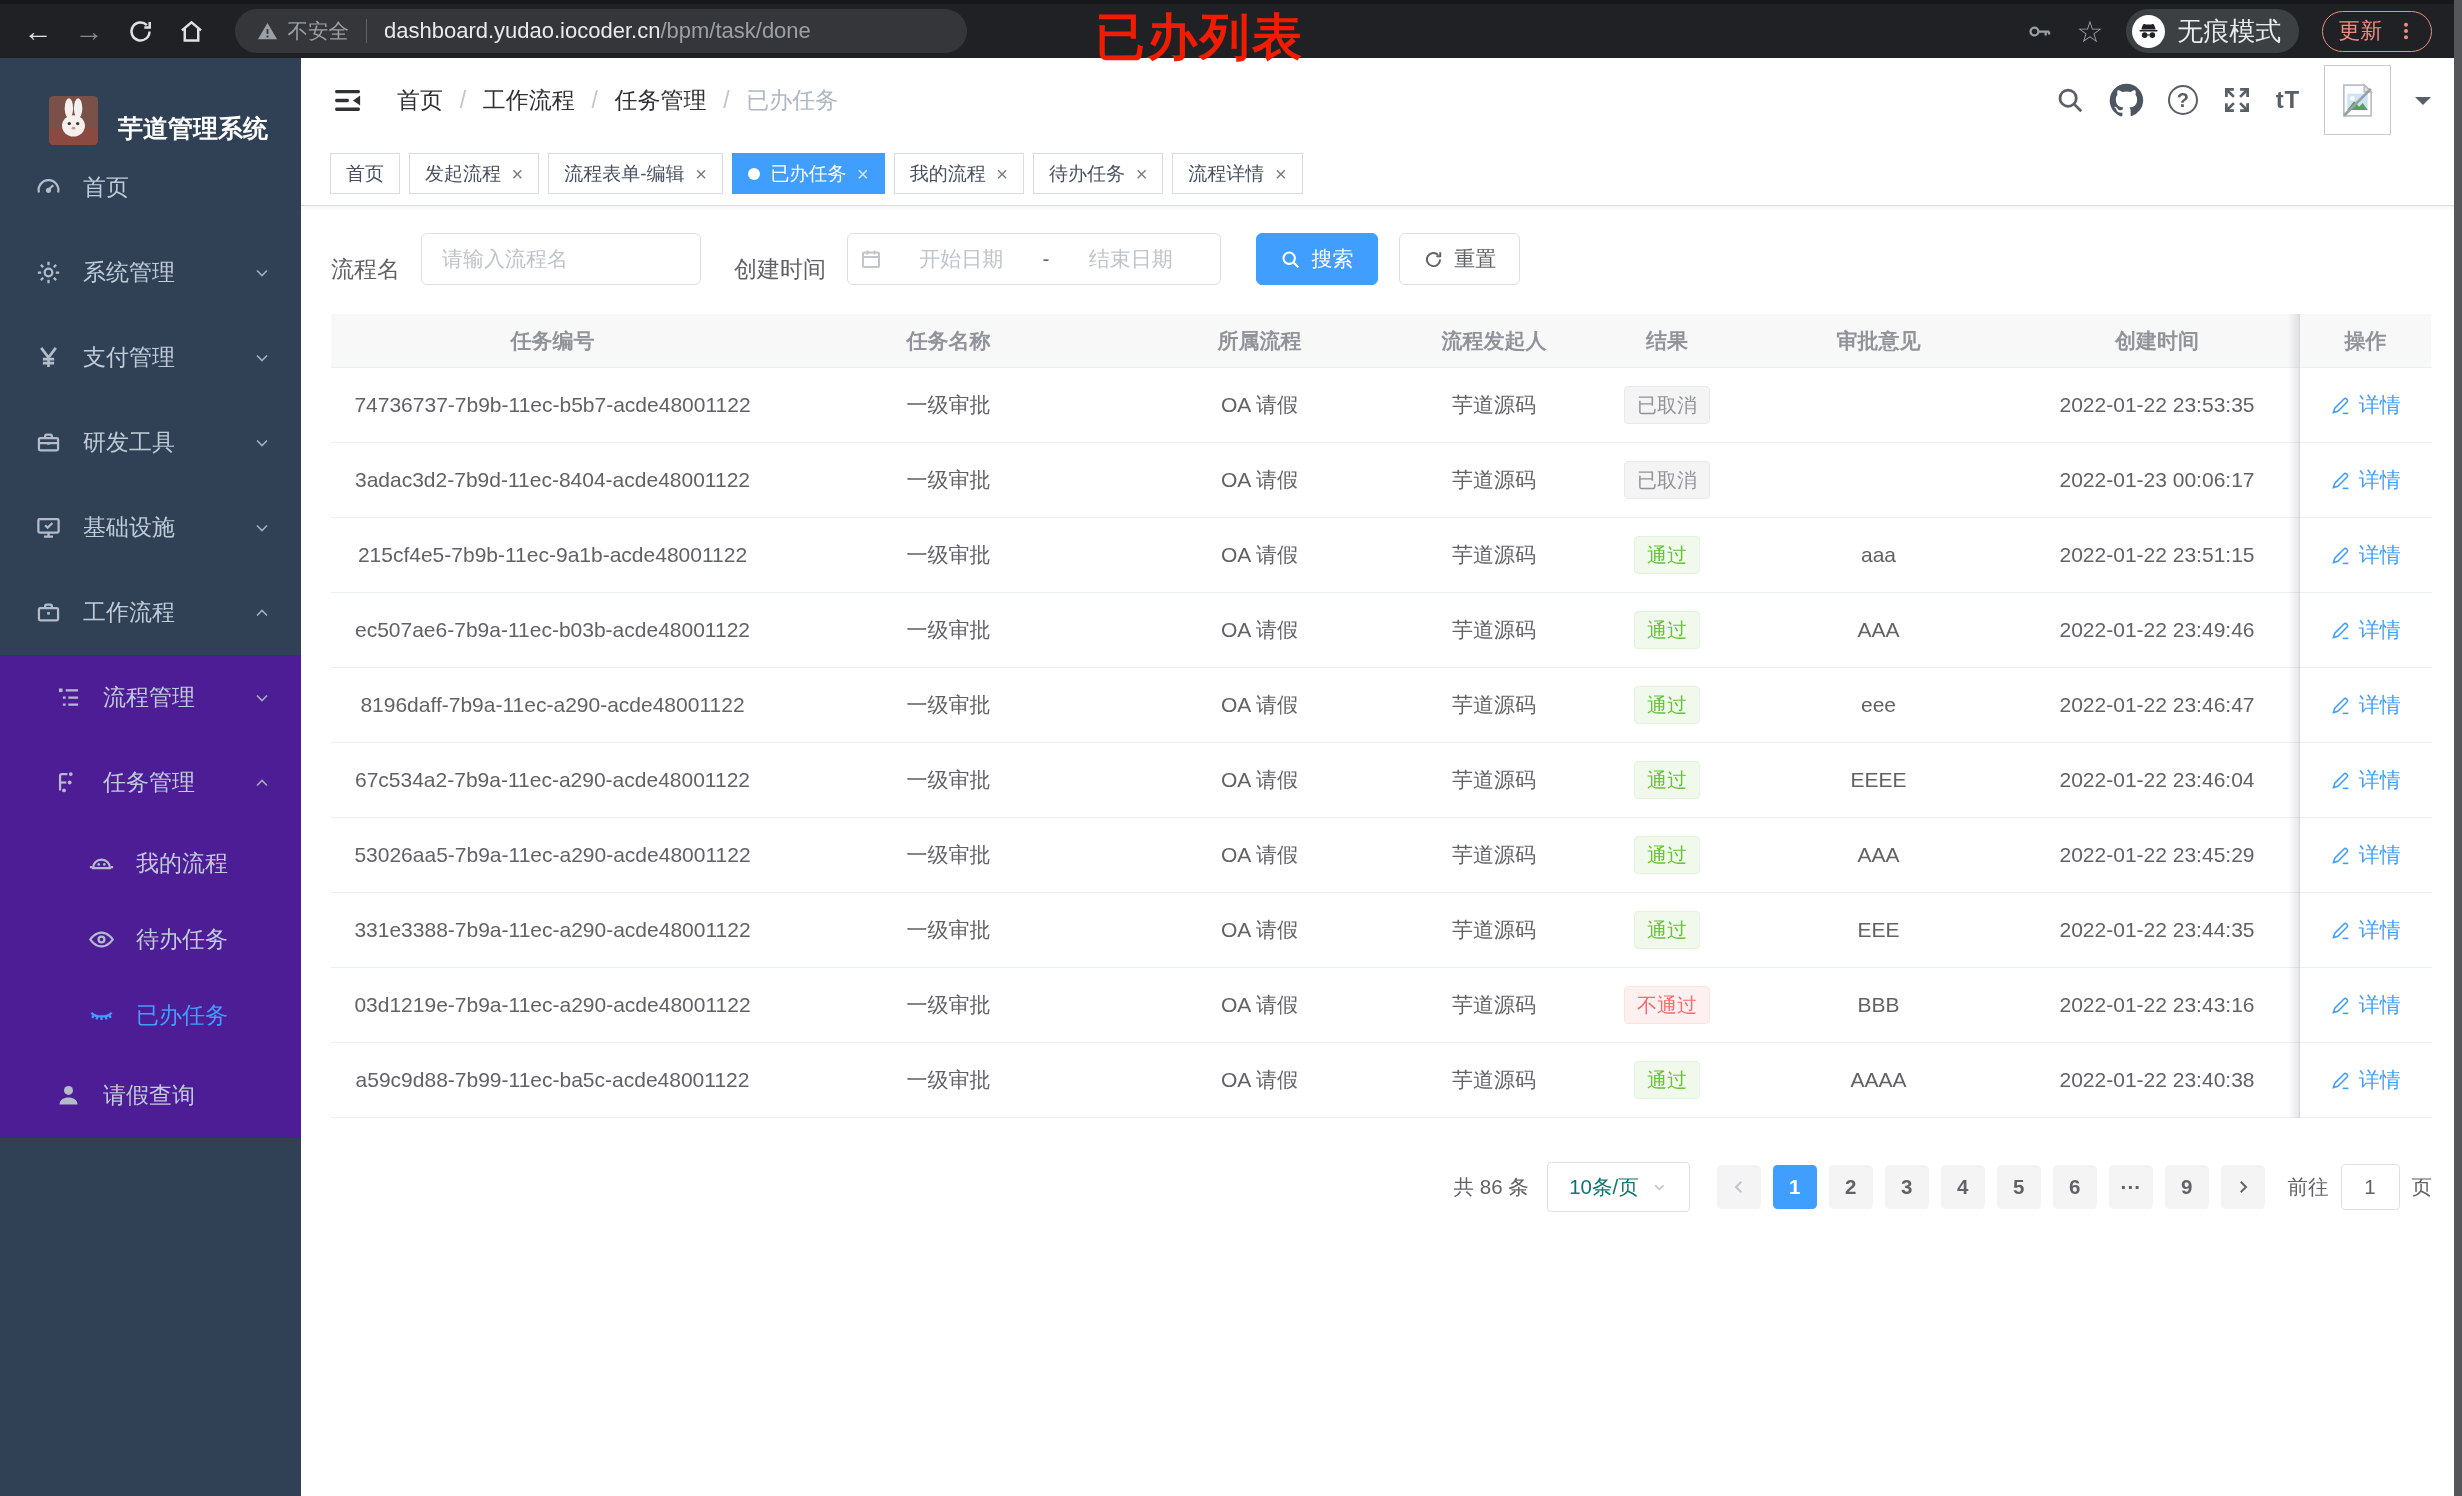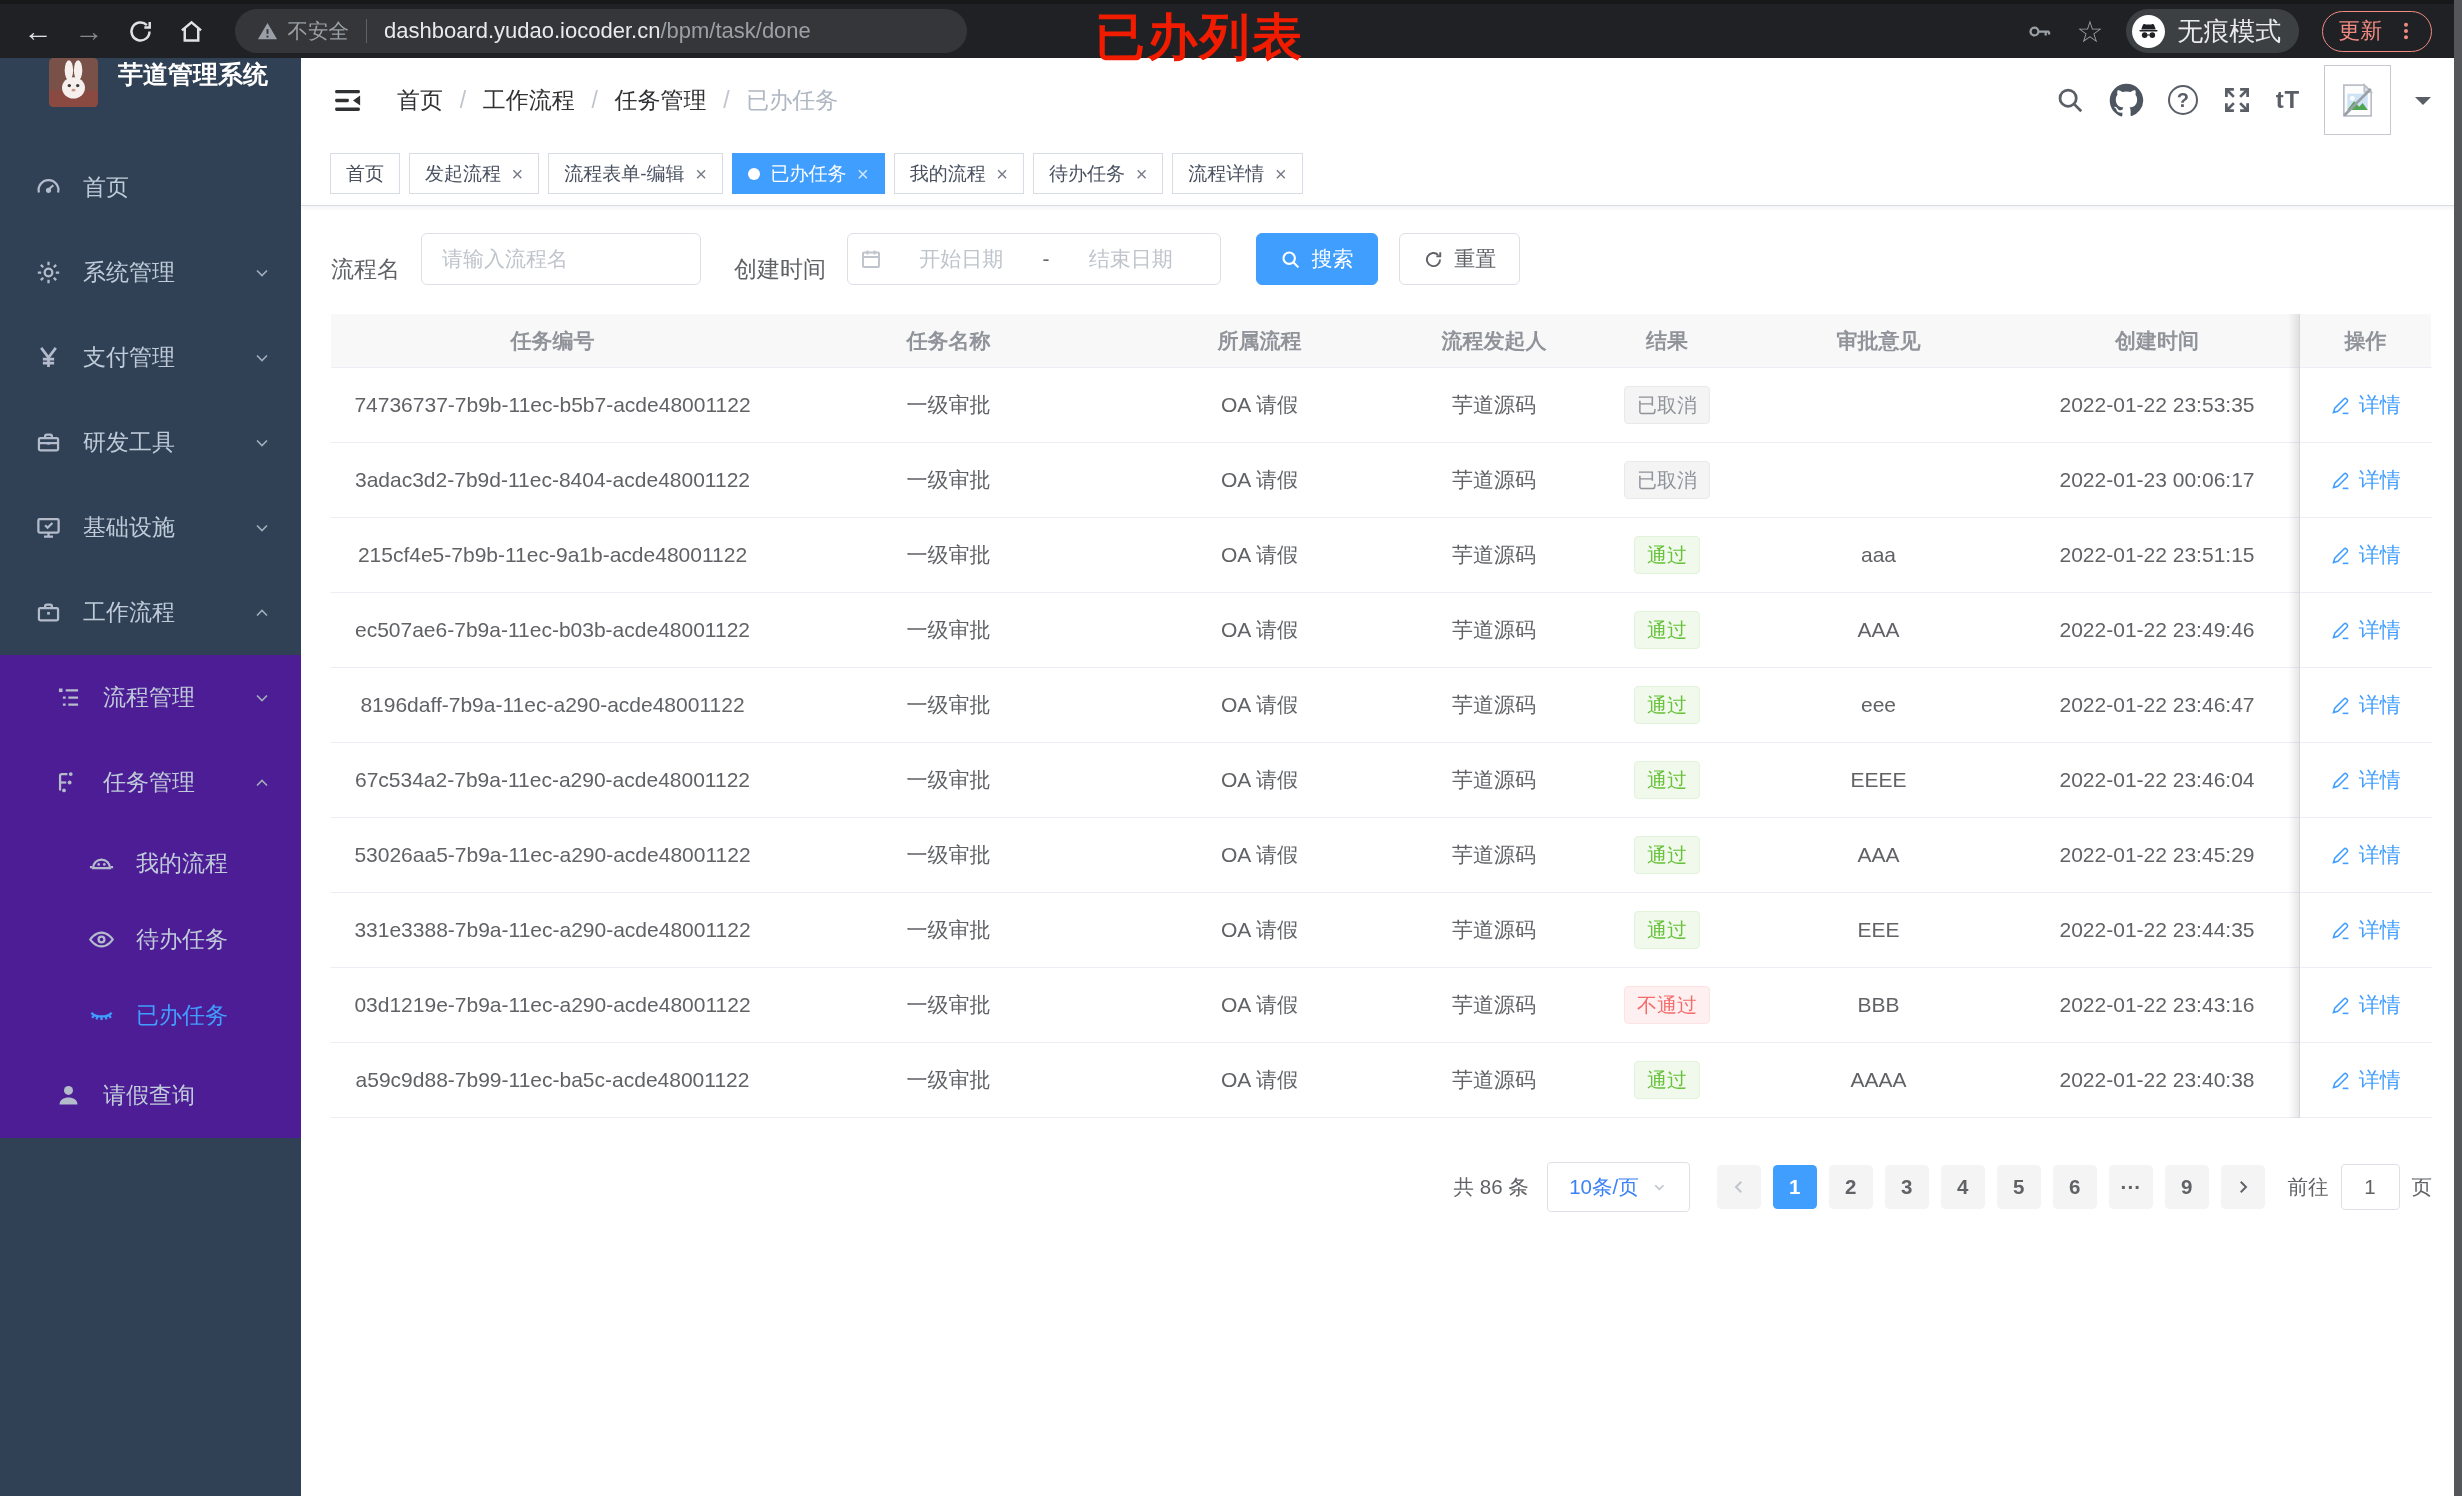--- a/index.html
+++ b/index.html
@@ -19,21 +19,21 @@
   .annotation { position:absolute; left:1095px; top:0px; font-size:50px; font-weight:bold; color:#f11c00; letter-spacing:2.3px; }
   .chrome-right { margin-left:auto; display:flex; align-items:center; gap:23px; }
   .star { color:#9aa0a6; font-size:30px; }
   .incog { display:flex; align-items:center; gap:12px; background:#3c4043; border-radius:22px; height:44px; padding:0 18px 0 6px; color:#e8eaed; font-size:26px; }
   .incog-circle { width:33px; height:33px; border-radius:50%; background:#fff; display:flex; align-items:center; justify-content:center; color:#202124; }
   .update-pill { display:flex; align-items:center; gap:13.7px; border:1.5px solid #f28b82; color:#f28b82; border-radius:21px; height:41px; padding:0 15px; font-size:22px; }
 
   
   .app { display:flex; height:1439px; }
   .sidebar { width:301px; background:#304156; color:#bfcbd9; flex-shrink:0; }
-  .logo-row { height:87px; display:flex; align-items:flex-start; padding-left:49px; gap:20px; }
+  .logo-row { height:87px; display:flex; align-items:flex-end; padding-left:49px; gap:20px; }
   .logo-img { width:49px; height:49px; border-radius:4.6px; overflow:hidden; flex-shrink:0; }
   .app-title { color:#fff; font-size:25px; font-weight:bold; }
   .menu-item { height:85px; display:flex; align-items:center; padding:0 29px 0 35px; font-size:23px; gap:21px; cursor:pointer; }
   .mi-icon { width:27px; height:27px; color:#b4bccc; flex-shrink:0; }
   .chev { margin-left:auto; width:20px; height:20px; color:#a3adbb; }
   .submenu { background:#4c1d95; }
   .menu-item.l2 { padding-left:55px; }
   .menu-item.l3 { height:76px; padding-left:88px; }
   .menu-item.active { color:#409eff; }
   .menu-item.active .mi-icon { color:#409eff; }
@@ -85,21 +85,21 @@
   .badge { height:38px; line-height:36px; padding:0 12px; border-radius:4.6px; font-size:20px; display:inline-block; }
   .badge.info    { color:#909399; background:#f4f4f5; border:0.8px solid #e9e9eb; }
   .badge.success { color:#67c23a; background:#f0f9eb; border:0.8px solid #e1f3d8; }
   .badge.danger  { color:#f56c6c; background:#fef0f0; border:0.8px solid #fde2e2; }
   .detail-link { color:#409eff; display:inline-flex; align-items:center; gap:7.6px; font-size:21px; cursor:pointer; }
   .pencil { width:21px; height:21px; }
 
   
   .pagination { width:2101px; display:flex; align-items:center; justify-content:flex-end; margin-top:44px; font-size:20.5px; color:#606266; }
   .pg-total { margin-right:18px;text-align:center; }
-  .pg-size { width:143px; height:50px; border:0.8px solid #dcdfe6; border-radius:4.6px; display:flex; align-items:center; justify-content:center; gap:12px; color:#3b82f6; margin-right:21px; background:#fff; cursor:pointer; }
+  .pg-size { width:143px; height:50px; border:0.8px solid #dcdfe6; border-radius:4.6px; display:flex; align-items:center; justify-content:center; gap:12px; color:#0f766e; margin-right:21px; background:#fff; cursor:pointer; }
   .pg-caret { width:16.7px; height:16.7px; color:#c0c4cc; }
   .pg-btn { min-width:44px; height:44px; border-radius:4.6px; background:#f4f4f5; color:#606266; display:flex; align-items:center; justify-content:center; font-size:20.5px; font-weight:bold; margin:0 6px; cursor:pointer; padding:0 4.6px; }
   .pg-btn.disabled { color:#c0c4cc; }
   .pg-btn.active { background:#409eff; color:#fff; }
   .pg-arrow { width:18px; height:18px; }
   .pg-goto { margin-left:16.7px; display:flex; align-items:center; gap:12px; }
   .pg-input { width:59px; height:46px; border:0.8px solid #dcdfe6; border-radius:4.6px; text-align:center; font-size:20.5px; color:#606266; outline:none; font-family:inherit; }
 
   .right-strip { position:absolute; top:0; right:0; width:7.6px; height:1496px; background:#54565a; }
 </style>

